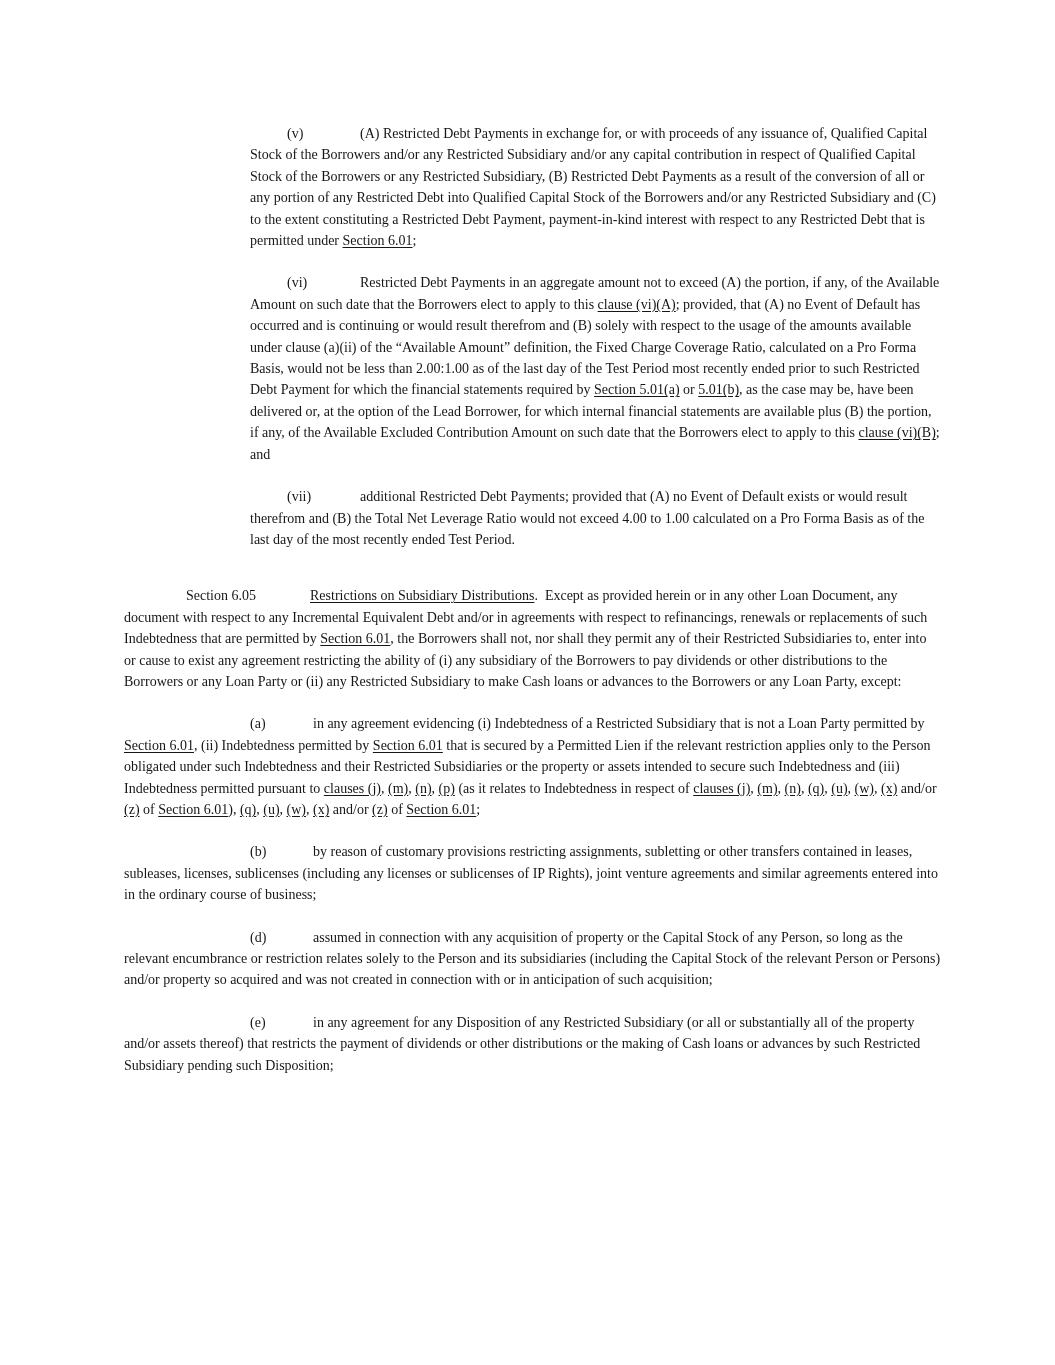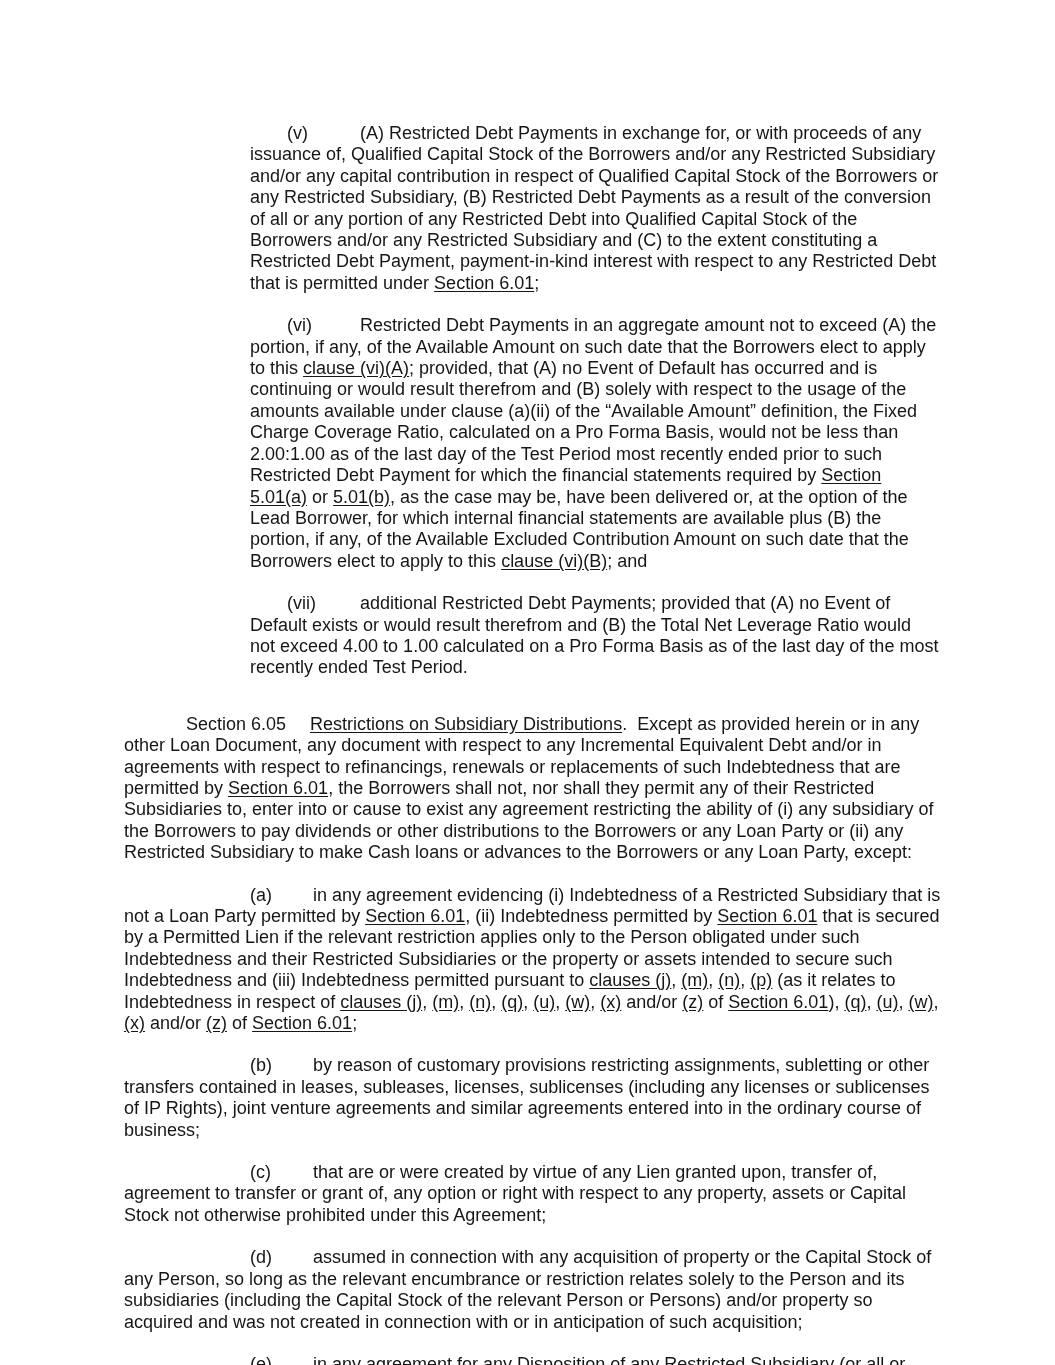--- a/index.html
+++ b/index.html
@@ -6,22 +6,22 @@
     margin: 0;
     padding: 0;
     background: #ffffff;
   }
   .page {
     position: relative;
     width: 955px;
     height: 1365px;
     background: #ffffff;
     color: #161616;
-    font-family: Liberation Sans, sans-serif;
-    font-size: 18px;
+    font-family: Liberation Serif, serif;
+    font-size: 14px;
     line-height: 21.4px;
     overflow: hidden;
   }
   .content {
     position: absolute;
     left: 124px;
     top: 123px;
     width: 817px;
   }
   .content p {
@@ -67,17 +67,16 @@
 <body>
 
 <div class="page">
   <div class="content">
     <p class="p-roman"><span class="num">(v)</span>(A) Restricted Debt Payments in exchange for, or with proceeds of any issuance of, Qualified Capital Stock of the Borrowers and/or any Restricted Subsidiary and/or any capital contribution in respect of Qualified Capital Stock of the Borrowers or any Restricted Subsidiary, (B) Restricted Debt Payments as a result of the conversion of all or any portion of any Restricted Debt into Qualified Capital Stock of the Borrowers and/or any Restricted Subsidiary and (C) to the extent constituting a Restricted Debt Payment, payment-in-kind interest with respect to any Restricted Debt that is permitted under <span class="u">Section 6.01</span>;</p>
     <p class="p-roman"><span class="num">(vi)</span>Restricted Debt Payments in an aggregate amount not to exceed (A) the portion, if any, of the Available Amount on such date that the Borrowers elect to apply to this <span class="u">clause (vi)(A)</span>; provided, that (A) no Event of Default has occurred and is continuing or would result therefrom and (B) solely with respect to the usage of the amounts available under clause (a)(ii) of the “Available Amount” definition, the Fixed Charge Coverage Ratio, calculated on a Pro Forma Basis, would not be less than 2.00:1.00 as of the last day of the Test Period most recently ended prior to such Restricted Debt Payment for which the financial statements required by <span class="u">Section 5.01(a)</span> or <span class="u">5.01(b)</span>, as the case may be, have been delivered or, at the option of the Lead Borrower, for which internal financial statements are available plus (B) the portion, if any, of the Available Excluded Contribution Amount on such date that the Borrowers elect to apply to this <span class="u">clause (vi)(B)</span>; and</p>
     <p class="p-roman"><span class="num">(vii)</span>additional Restricted Debt Payments; provided that (A) no Event of Default exists or would result therefrom and (B) the Total Net Leverage Ratio would not exceed 4.00 to 1.00 calculated on a Pro Forma Basis as of the last day of the most recently ended Test Period.</p>
     <p class="p-section"><span class="num">Section 6.05</span><span class="u">Restrictions on Subsidiary Distributions</span>.&nbsp; Except as provided herein or in any other Loan Document, any document with respect to any Incremental Equivalent Debt and/or in agreements with respect to refinancings, renewals or replacements of such Indebtedness that are permitted by <span class="u">Section 6.01</span>, the Borrowers shall not, nor shall they permit any of their Restricted Subsidiaries to, enter into or cause to exist any agreement restricting the ability of (i) any subsidiary of the Borrowers to pay dividends or other distributions to the Borrowers or any Loan Party or (ii) any Restricted Subsidiary to make Cash loans or advances to the Borrowers or any Loan Party, except:</p>
     <p class="p-letter"><span class="num">(a)</span>in any agreement evidencing (i) Indebtedness of a Restricted Subsidiary that is not a Loan Party permitted by <span class="u">Section 6.01</span>, (ii) Indebtedness permitted by <span class="u">Section 6.01</span> that is secured by a Permitted Lien if the relevant restriction applies only to the Person obligated under such Indebtedness and their Restricted Subsidiaries or the property or assets intended to secure such Indebtedness and (iii) Indebtedness permitted pursuant to <span class="u">clauses (j)</span>, <span class="u">(m)</span>, <span class="u">(n)</span>, <span class="u">(p)</span> (as it relates to Indebtedness in respect of <span class="u">clauses (j)</span>, <span class="u">(m)</span>, <span class="u">(n)</span>, <span class="u">(q)</span>, <span class="u">(u)</span>, <span class="u">(w)</span>, <span class="u">(x)</span> and/or <span class="u">(z)</span> of <span class="u">Section 6.01</span>), <span class="u">(q)</span>, <span class="u">(u)</span>, <span class="u">(w)</span>, <span class="u">(x)</span> and/or <span class="u">(z)</span> of <span class="u">Section 6.01</span>;</p>
     <p class="p-letter"><span class="num">(b)</span>by reason of customary provisions restricting assignments, subletting or other transfers contained in leases, subleases, licenses, sublicenses (including any licenses or sublicenses of IP Rights), joint venture agreements and similar agreements entered into in the ordinary course of business;</p>
-    <p class="p-letter"><span class="num">(c)</span>that are or were created by virtue of any Lien granted upon, transfer of, agreement to transfer or grant of, any option or right with respect to any property, assets or Capital Stock not otherwise prohibited under this Agreement;</p>
     <p class="p-letter"><span class="num">(d)</span>assumed in connection with any acquisition of property or the Capital Stock of any Person, so long as the relevant encumbrance or restriction relates solely to the Person and its subsidiaries (including the Capital Stock of the relevant Person or Persons) and/or property so acquired and was not created in connection with or in anticipation of such acquisition;</p>
     <p class="p-letter"><span class="num">(e)</span>in any agreement for any Disposition of any Restricted Subsidiary (or all or substantially all of the property and/or assets thereof) that restricts the payment of dividends or other distributions or the making of Cash loans or advances by such Restricted Subsidiary pending such Disposition;</p>
   </div>
 </div>
 
 </body></html>

